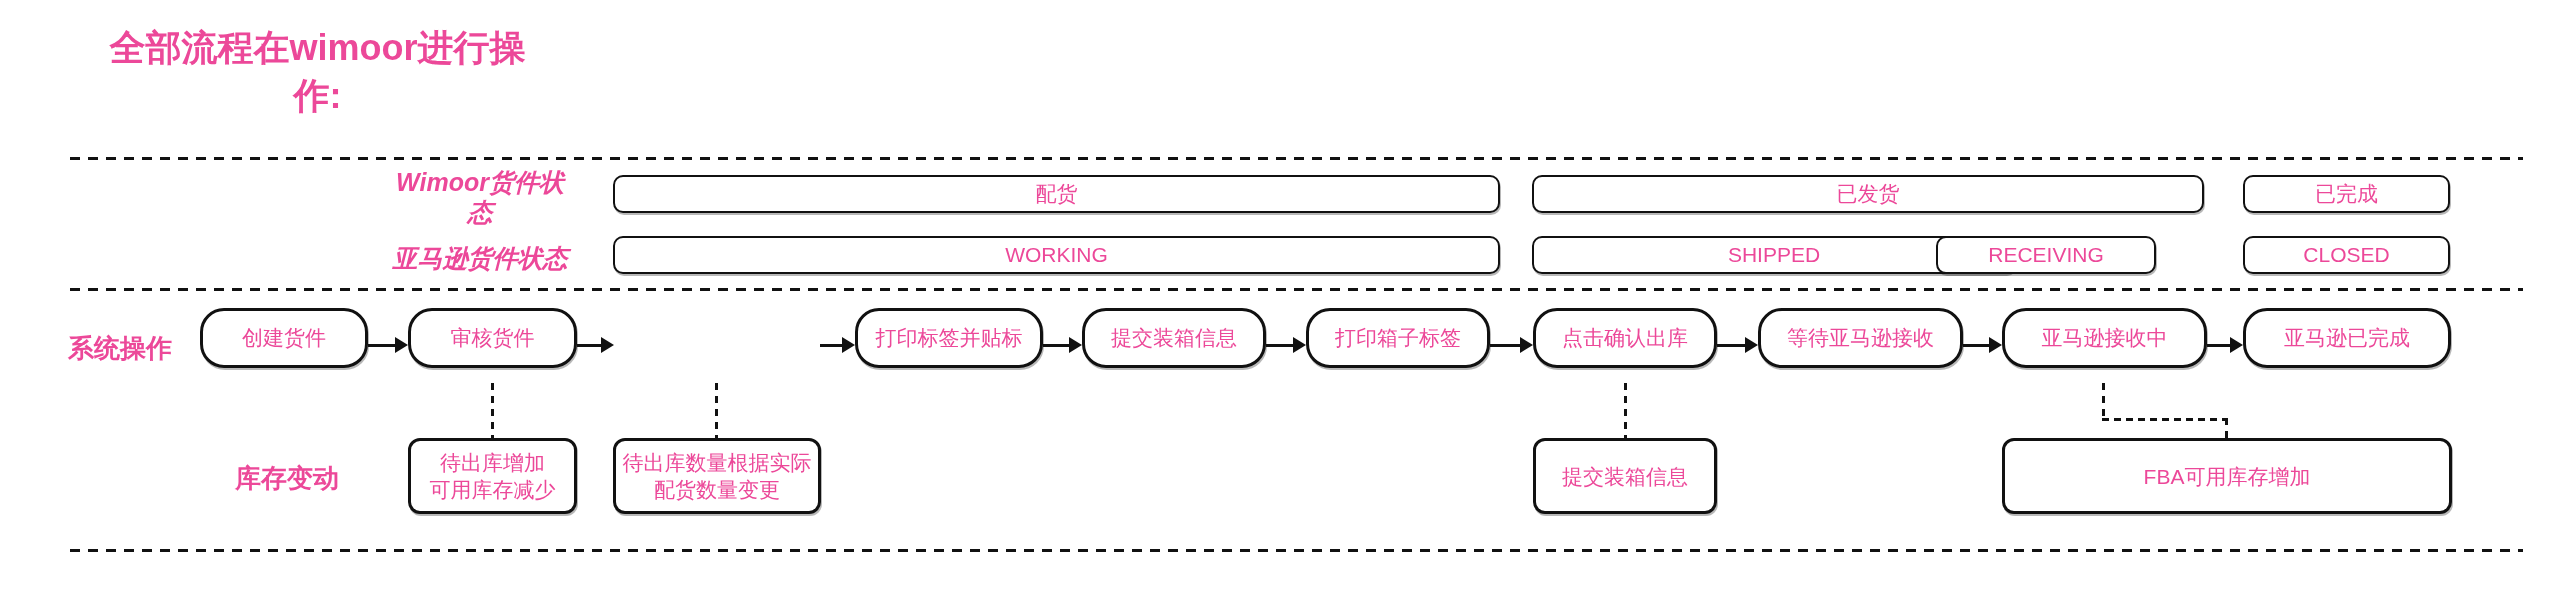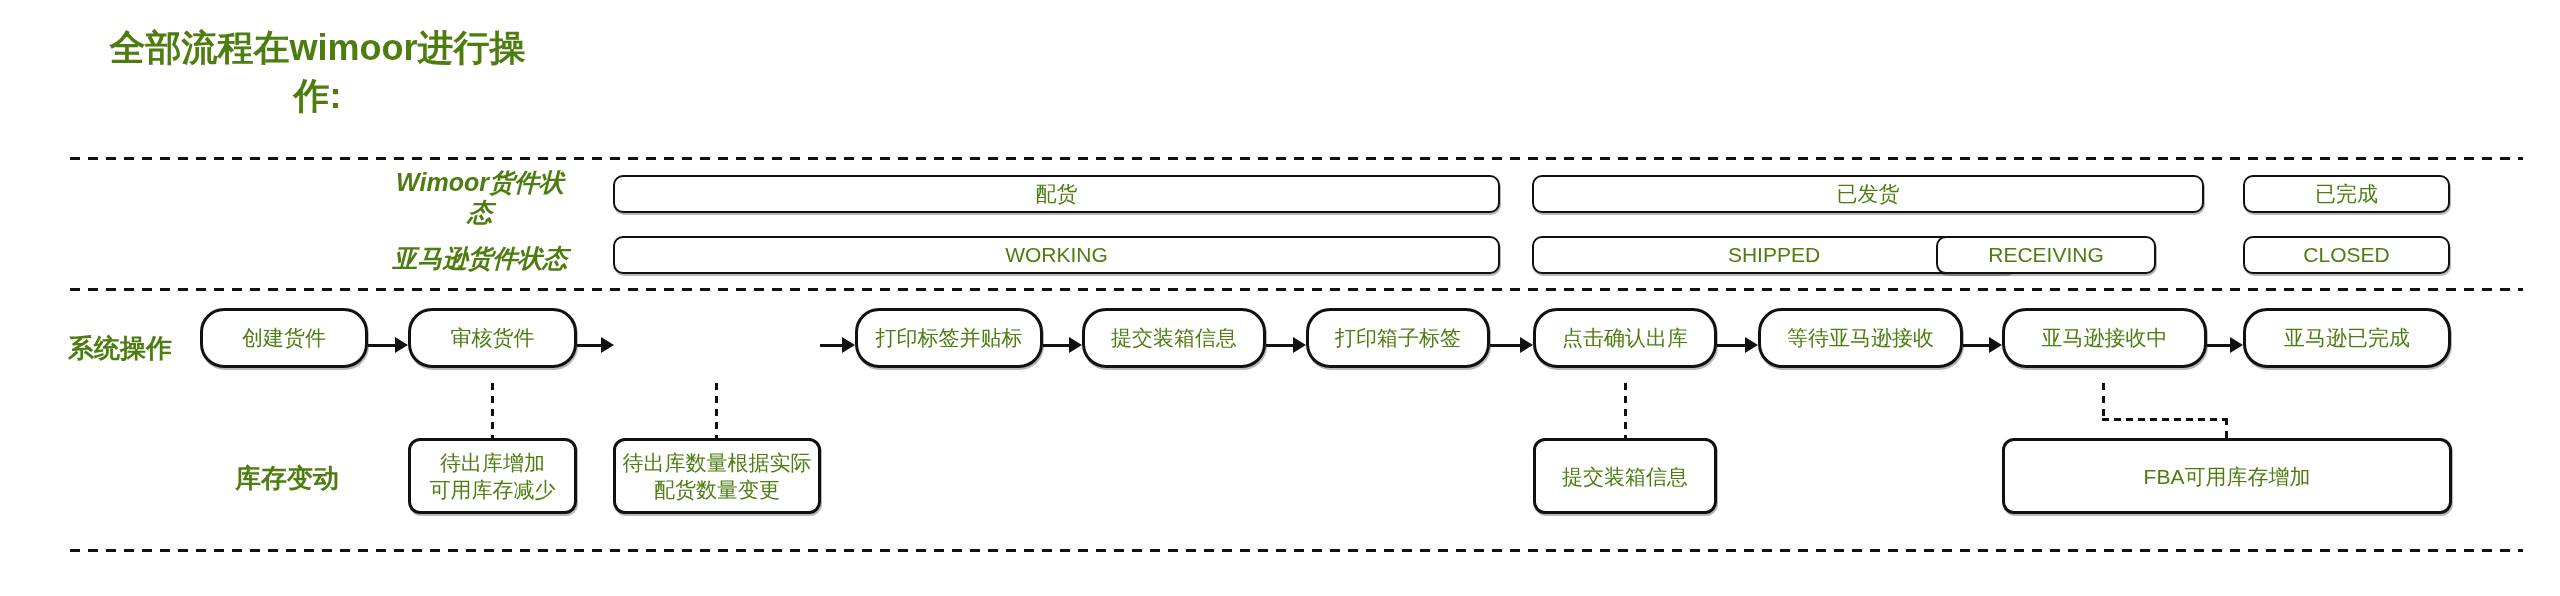--- a/index.html
+++ b/index.html
@@ -1,17 +1,17 @@
 <!DOCTYPE html>
 <html><head>
 <meta charset="utf-8">
 <style>
   html,body{margin:0;padding:0;background:#ffffff;}
   .canvas{position:relative;width:2560px;height:596px;background:#ffffff;
-          font-family:"Liberation Sans",sans-serif;color:#4d7c0f;overflow:hidden;}
+          font-family:"Liberation Sans",sans-serif;color:#ec4899;overflow:hidden;}
 
   .title{position:absolute;left:60px;top:24px;width:515px;text-align:center;
          font-weight:bold;font-size:36px;line-height:48px;}
 
   .sep{position:absolute;left:70px;width:2453px;height:3px;
        background:repeating-linear-gradient(90deg,#111 0 10px,transparent 10px 18px);}
 
   .rowlabel{position:absolute;font-weight:bold;text-align:center;}
   .rowlabel.status{left:355px;width:250px;font-size:25px;line-height:30px;font-style:italic;}
   .rowlabel.side{width:130px;font-size:26px;line-height:30px;}

